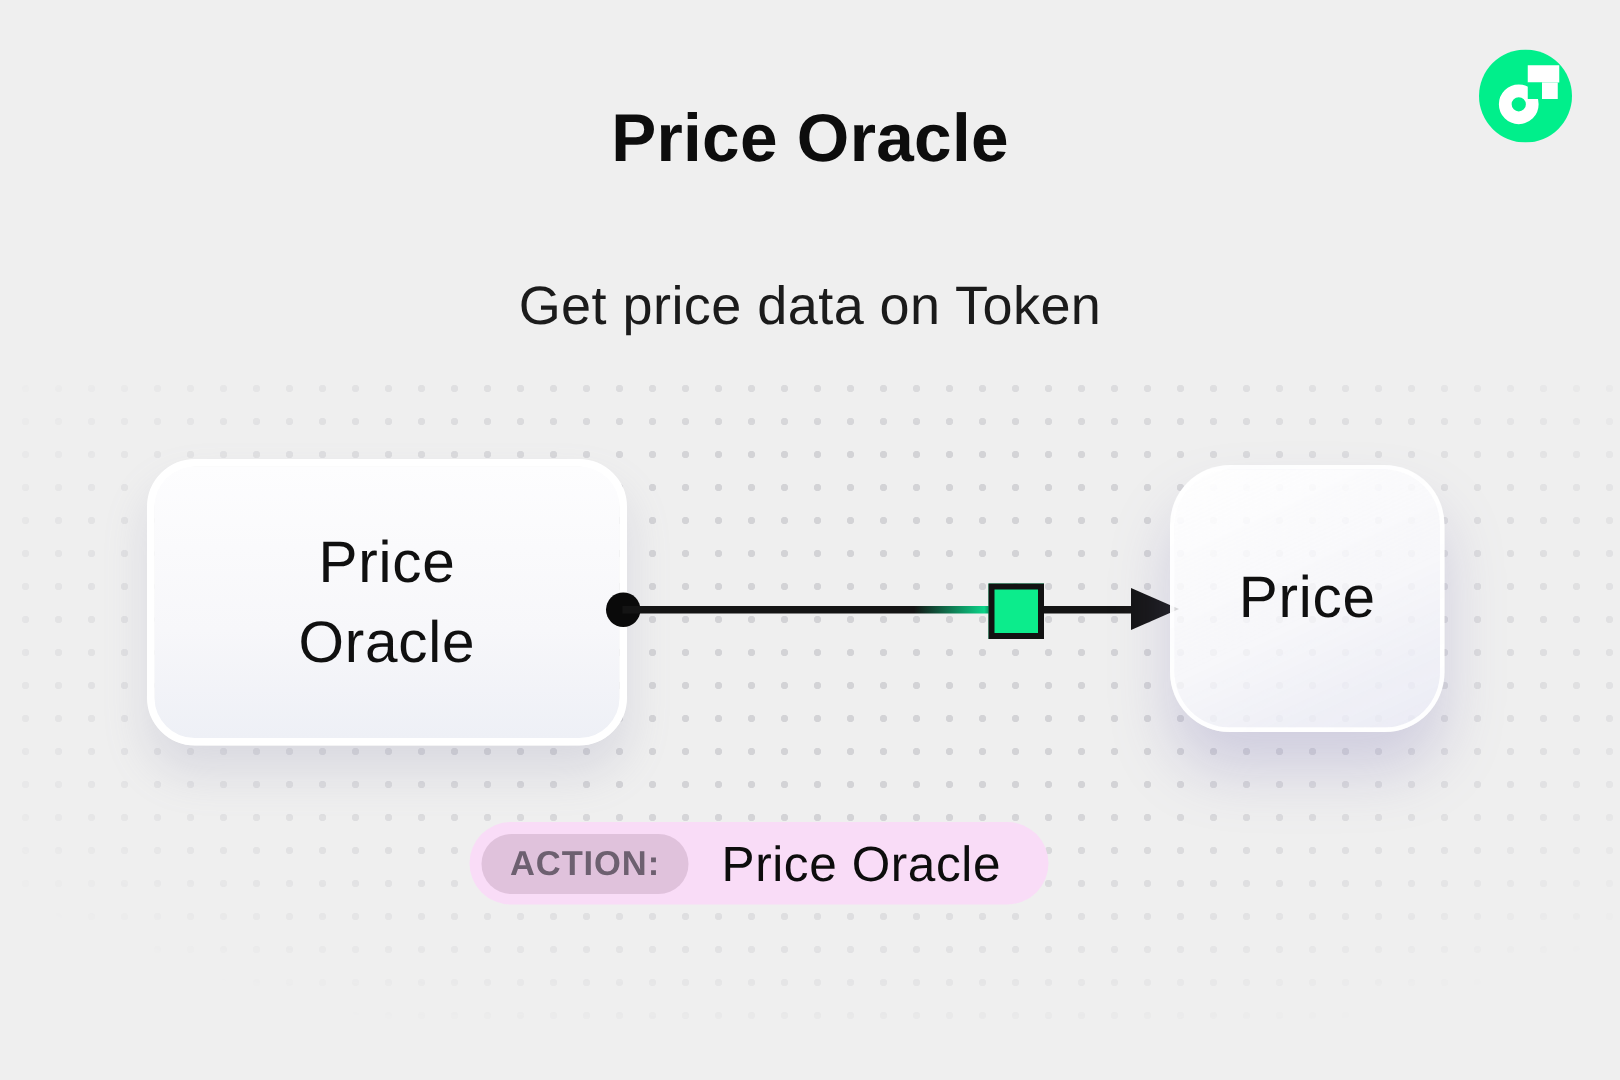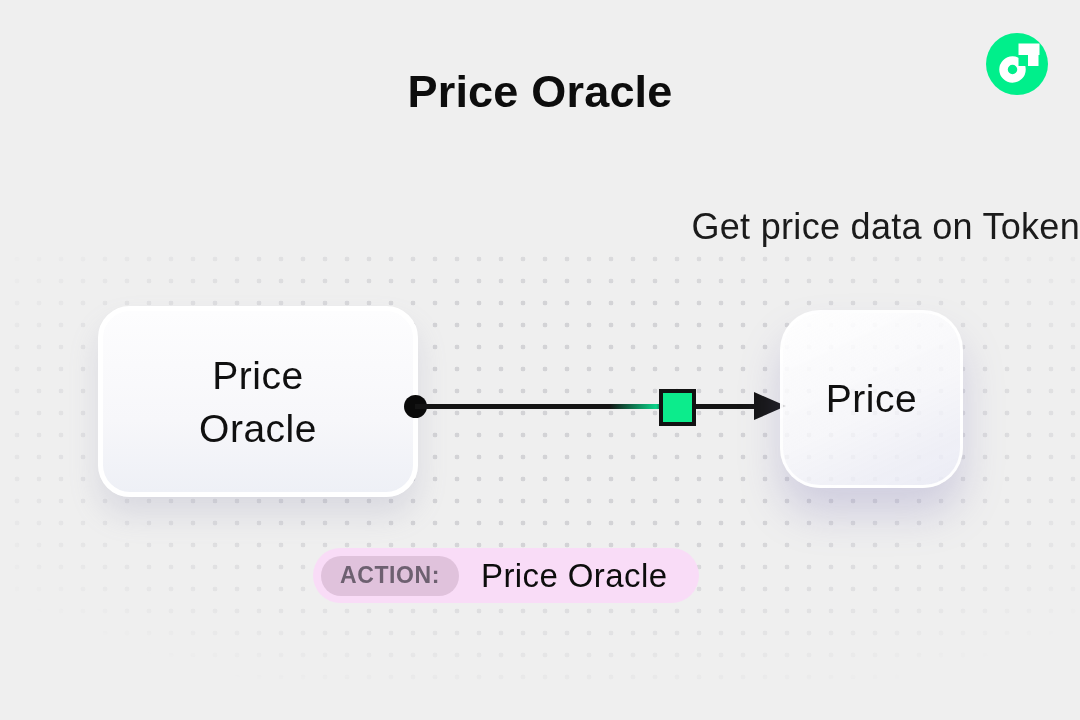--- a/index.html
+++ b/index.html
@@ -28,26 +28,25 @@
     top: 66px; left: 0; width: 100%;
     text-align: center;
     font-size: 45px;
     font-weight: 700;
     letter-spacing: 0.2px;
     color: #0d0d0d;
   }
   .page-subtitle {
     position: absolute;
     top: 183px; left: 0; width: 100%;
-    text-align: right;
+    text-align: center;
     font-size: 36px;
     font-weight: 400;
     letter-spacing: 0.3px;
     color: #1b1b1b;
-    margin-top: 23px;
   }
 
   .flow-logo {
     position: absolute;
     top: 33px; left: 986px;
     width: 62px; height: 62px;
   }
 
   .node {
     position: absolute;

